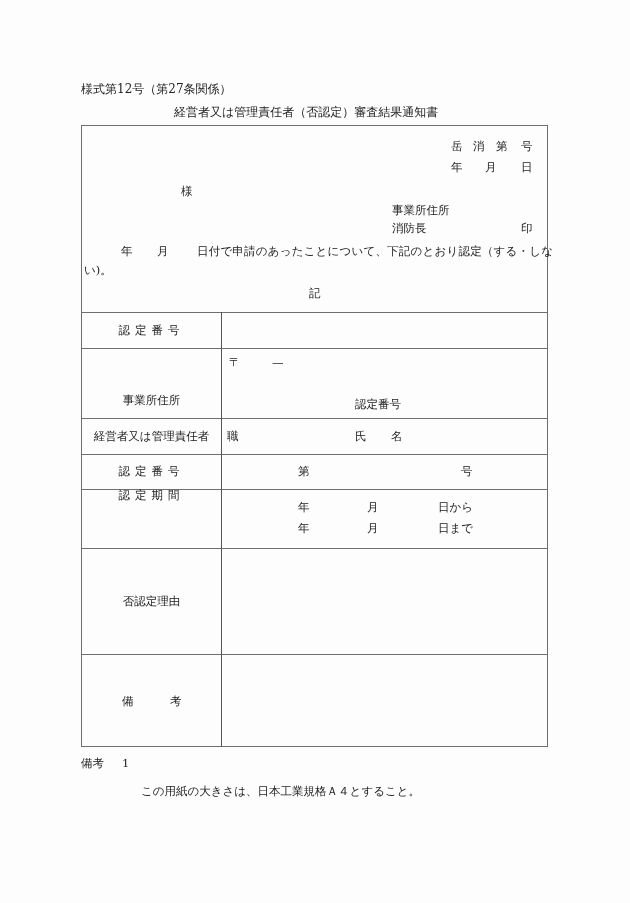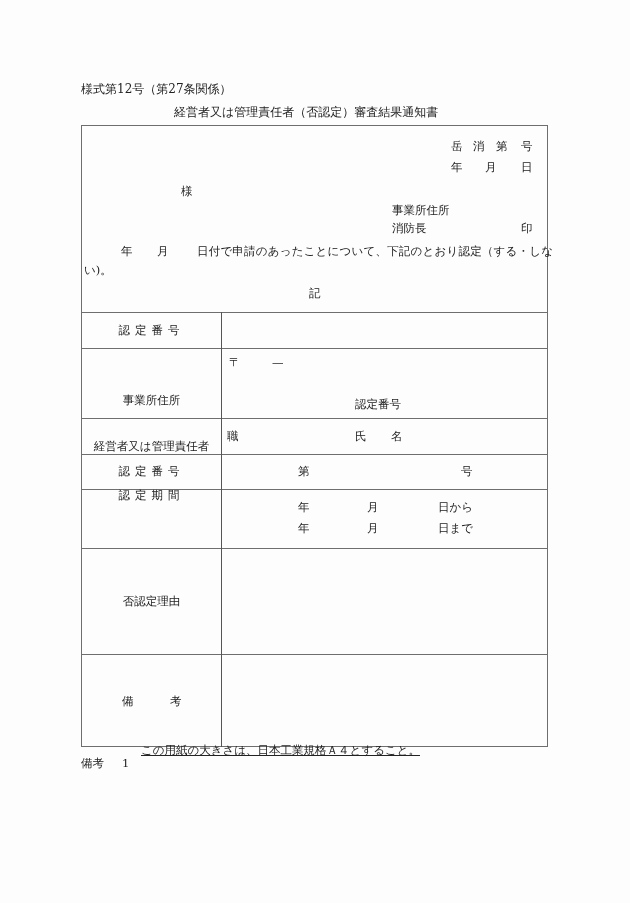--- a/index.html
+++ b/index.html
@@ -59,21 +59,21 @@
 
 <div class="label spaced" style="top:325px;">認定番号</div>
 <div style="position:absolute;left:223px;top:313px;width:324px;height:34px;"></div>
 
 <div class="label" style="top:395px;">事業所住所</div>
 <span class="abs" style="left:229px;top:357px;">〒</span>
 <span class="abs" style="left:272px;top:357px;">—</span>
 <span class="abs" style="left:355px;top:399px;">認定番号</span>
 <div style="position:absolute;left:223px;top:349px;width:324px;height:68px;"></div>
 
-<div class="label" style="top:441px;font-size:11.5px;">経営者又は管理責任者</div>
+<div class="label" style="top:431px;font-size:11.5px;">経営者又は管理責任者</div>
 <span class="abs" style="left:227px;top:431px;">職</span>
 <span class="abs" style="left:355px;top:431px;">氏</span>
 <span class="abs" style="left:391px;top:431px;">名</span>
 <div style="position:absolute;left:223px;top:419px;width:324px;height:34px;"></div>
 
 <div class="label spaced" style="top:466px;">認定番号</div>
 <span class="abs" style="left:298px;top:466px;">第</span>
 <span class="abs" style="left:461px;top:466px;">号</span>
 <div style="position:absolute;left:223px;top:455px;width:324px;height:33px;"></div>
 
@@ -88,13 +88,13 @@
 
 <div class="label" style="top:596px;">否認定理由</div>
 <div style="position:absolute;left:223px;top:549px;width:324px;height:104px;"></div>
 
 <span class="abs" style="left:122px;top:696px;">備</span>
 <span class="abs" style="left:170px;top:696px;">考</span>
 <div style="position:absolute;left:223px;top:655px;width:324px;height:91px;"></div>
 
 <span class="abs" style="left:81px;top:758px;">備考</span>
 <span class="abs" style="left:122px;top:758px;">1</span>
-<span class="abs" style="left:141px;top:745px;text-decoration:underline;">この用紙の大きさは、日本工業規格Ａ４とすること。</span>
+<span class="abs" style="left:141px;top:786px;">この用紙の大きさは、日本工業規格Ａ４とすること。</span>
 
 </body></html>

